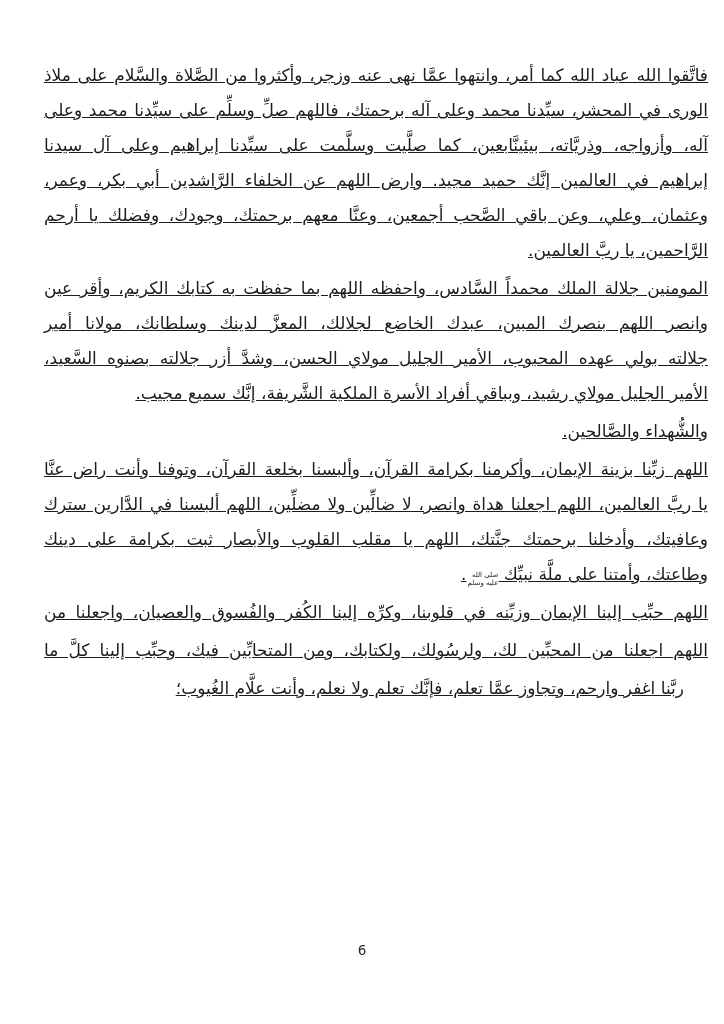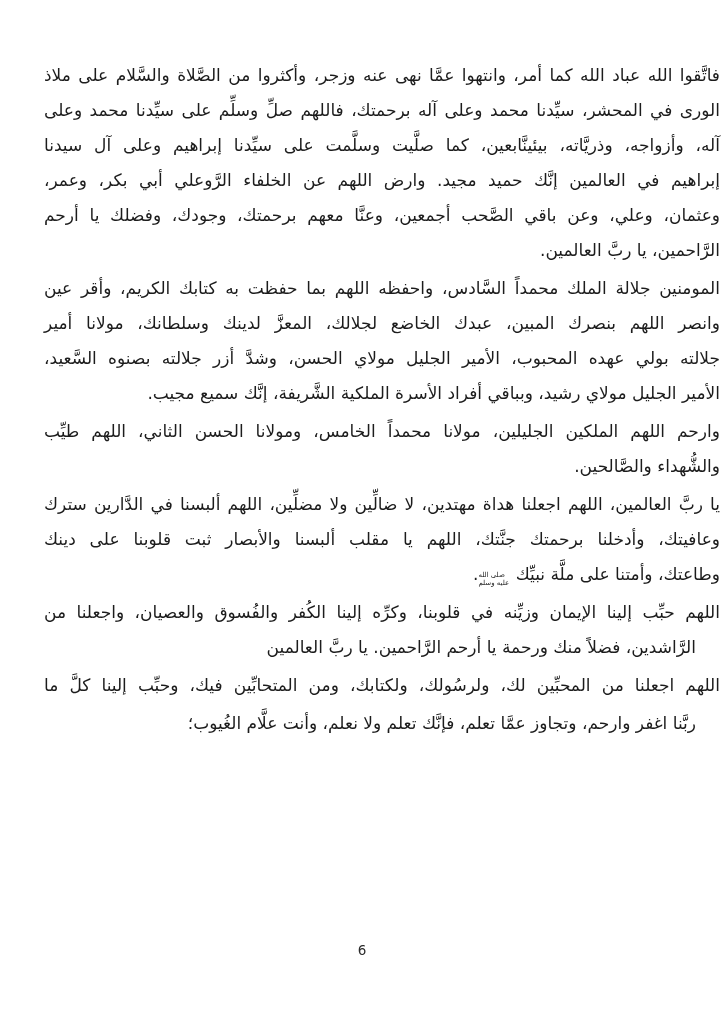--- a/index.html
+++ b/index.html
@@ -9,40 +9,41 @@
     height: 1024px;
     background: #ffffff;
     font-family: "DejaVu Sans", sans-serif;
     color: #1c1c1c;
     direction: rtl;
     overflow: hidden;
   }
   .text-body {
     position: absolute;
     top: 58px;
-    right: 4px;
+    right: 16px;
     left: 44px;
     font-size: 17px;
     line-height: 35px;
+    text-decoration: underline;
   }
   .para { margin: 0 0 3px 0; }
   .ln { direction: rtl; }
   
   .ln.j { text-align: justify; text-align-last: justify; }
   
   .ln.e { text-align: right; }
   
   .ln.ind { padding-right: 24px; }
   
   .saw {
     display: inline-block;
     width: 32px;
     font-size: 7px;
     line-height: 1.15;
-    text-align: left;
+    text-align: right;
     vertical-align: -5px;
     color: #1c1c1c;
   }
   .page-number {
     position: absolute;
     top: 942px;
     left: 0;
     right: 0;
     text-align: center;
     font-size: 13.5px;
@@ -52,42 +53,41 @@
 </style>
 </head>
 <body>
 
 <div class="page">
   <div class="text-body">
       <div class="para">
         <div class="ln j">فاتَّقوا الله عباد الله كما أمر، وانتهوا عمَّا نهى عنه وزجر، وأكثروا من الصَّلاة والسَّلام على ملاذ</div>
         <div class="ln j">الورى في المحشر، سيِّدنا محمد وعلى آله برحمتك، فاللهم صلِّ وسلِّم على سيِّدنا محمد وعلى</div>
         <div class="ln j">آله، وأزواجه، وذريَّاته، بيئينَّابعين، كما صلَّيت وسلَّمت على سيِّدنا إبراهيم وعلى آل سيدنا</div>
-        <div class="ln j">إبراهيم في العالمين إنَّك حميد مجيد. وارض اللهم عن الخلفاء الرَّوعلي أبي بكر، وعمر،</div>
+        <div class="ln j">إبراهيم في العالمين إنَّك حميد مجيد. وارض اللهم عن الخلفاء الرَّاشدين أبي بكر، وعمر،</div>
         <div class="ln j">وعثمان، وعلي، وعن باقي الصَّحب أجمعين، وعنَّا معهم برحمتك، وجودك، وفضلك يا أرحم</div>
         <div class="ln e">الرَّاحمين، يا ربَّ العالمين.</div>
       </div>
       <div class="para">
         <div class="ln j">المومنين جلالة الملك محمداً السَّادس، واحفظه اللهم بما حفظت به كتابك الكريم، وأقر عين</div>
         <div class="ln j">وانصر اللهم بنصرك المبين، عبدك الخاضع لجلالك، المعزَّ لدينك وسلطانك، مولانا أمير</div>
         <div class="ln j">جلالته بولي عهده المحبوب، الأمير الجليل مولاي الحسن، وشدَّ أزر جلالته بصنوه السَّعيد،</div>
         <div class="ln e">الأمير الجليل مولاي رشيد، وبباقي أفراد الأسرة الملكية الشَّريفة، إنَّك سميع مجيب.</div>
       </div>
       <div class="para">
-        <div class="ln j">وارحم اللهم الملكين الجليلين، مولانا محمداً الخامس، ومولانا الحسن الثاني، اللهم طيِّب</div>
         <div class="ln e">والشُّهداء والصَّالحين.</div>
       </div>
       <div class="para">
-        <div class="ln j">يا ربَّ العالمين، اللهم اجعلنا هداة مهتدين، لا ضالِّين ولا مضلِّين، اللهم ألبسنا في الدَّارين سترك</div>
-        <div class="ln j">وعافيتك، وأدخلنا برحمتك جنَّتك، اللهم يا مقلب ألبسنا والأبصار ثبت قلوبنا على دينك</div>
+        <div class="ln j">اللهم زيِّنا بزينة الإيمان، وأكرمنا بكرامة القرآن، وألبسنا بخلعة القرآن، وتوفنا وأنت راض عنَّا</div>
+        <div class="ln j">يا ربَّ العالمين، اللهم اجعلنا هداة وانصر، لا ضالِّين ولا مضلِّين، اللهم ألبسنا في الدَّارين سترك</div>
+        <div class="ln j">وعافيتك، وأدخلنا برحمتك جنَّتك، اللهم يا مقلب القلوب والأبصار ثبت بكرامة على دينك</div>
         <div class="ln e">وطاعتك، وأمتنا على ملَّة نبيِّك <span class="saw">صلى الله عليه وسلم</span>.</div>
       </div>
       <div class="para">
         <div class="ln j">اللهم حبِّب إلينا الإيمان وزيِّنه في قلوبنا، وكرِّه إلينا الكُفر والفُسوق والعصيان، واجعلنا من</div>
-        <div class="ln e ind">الرَّاشدين، فضلاً منك ورحمة يا أرحم الرَّاحمين. يا ربَّ العالمين</div>
       </div>
       <div class="para">
         <div class="ln j">اللهم اجعلنا من المحبِّين لك، ولرسُولك، ولكتابك، ومن المتحابِّين فيك، وحبِّب إلينا كلَّ ما</div>
       </div>
       <div class="para">
         <div class="ln e ind">ربَّنا اغفر وارحم، وتجاوز عمَّا تعلم، فإنَّك تعلم ولا نعلم، وأنت علَّام الغُيوب؛</div>
       </div>
     </div>
   <div class="page-number">6</div>
 </div>

